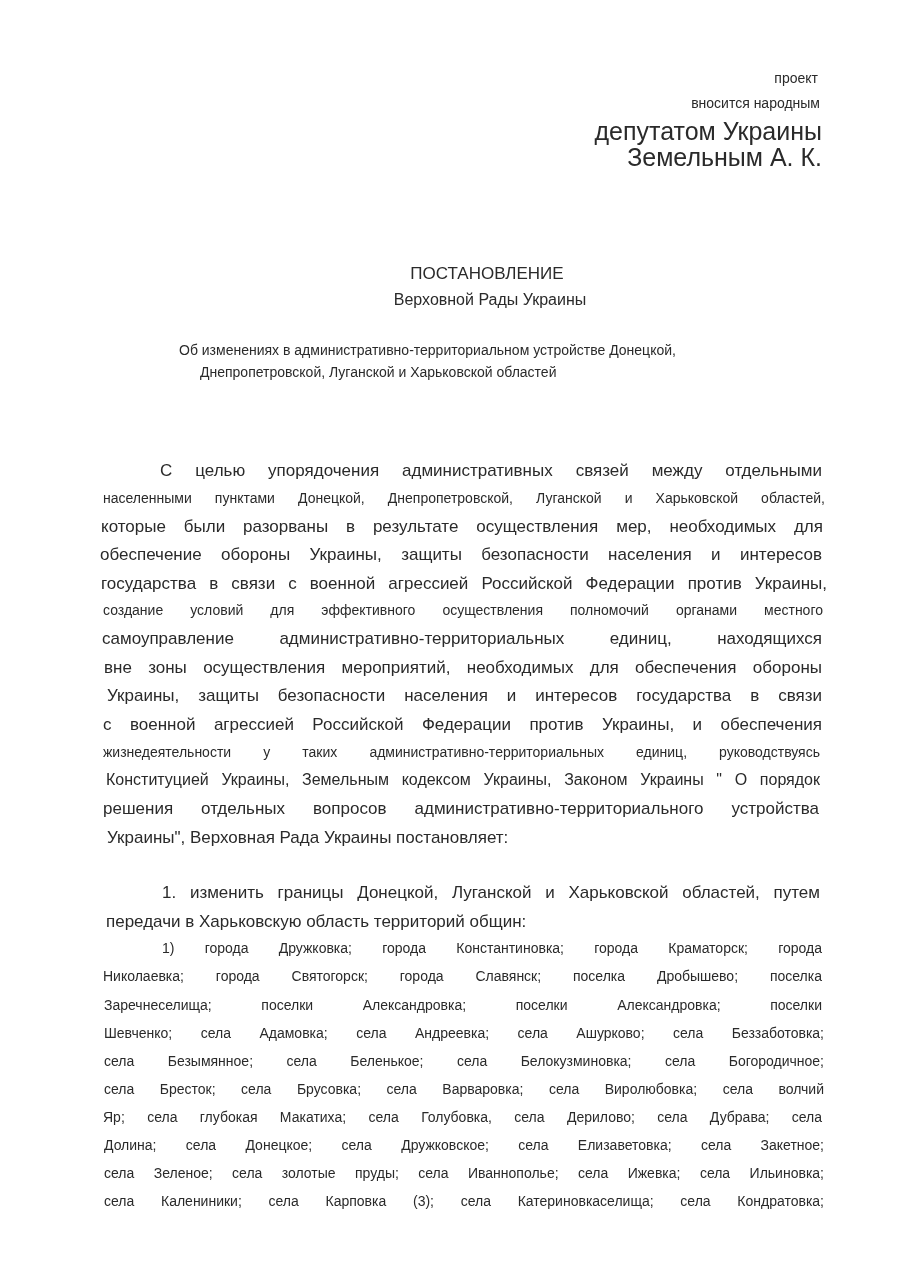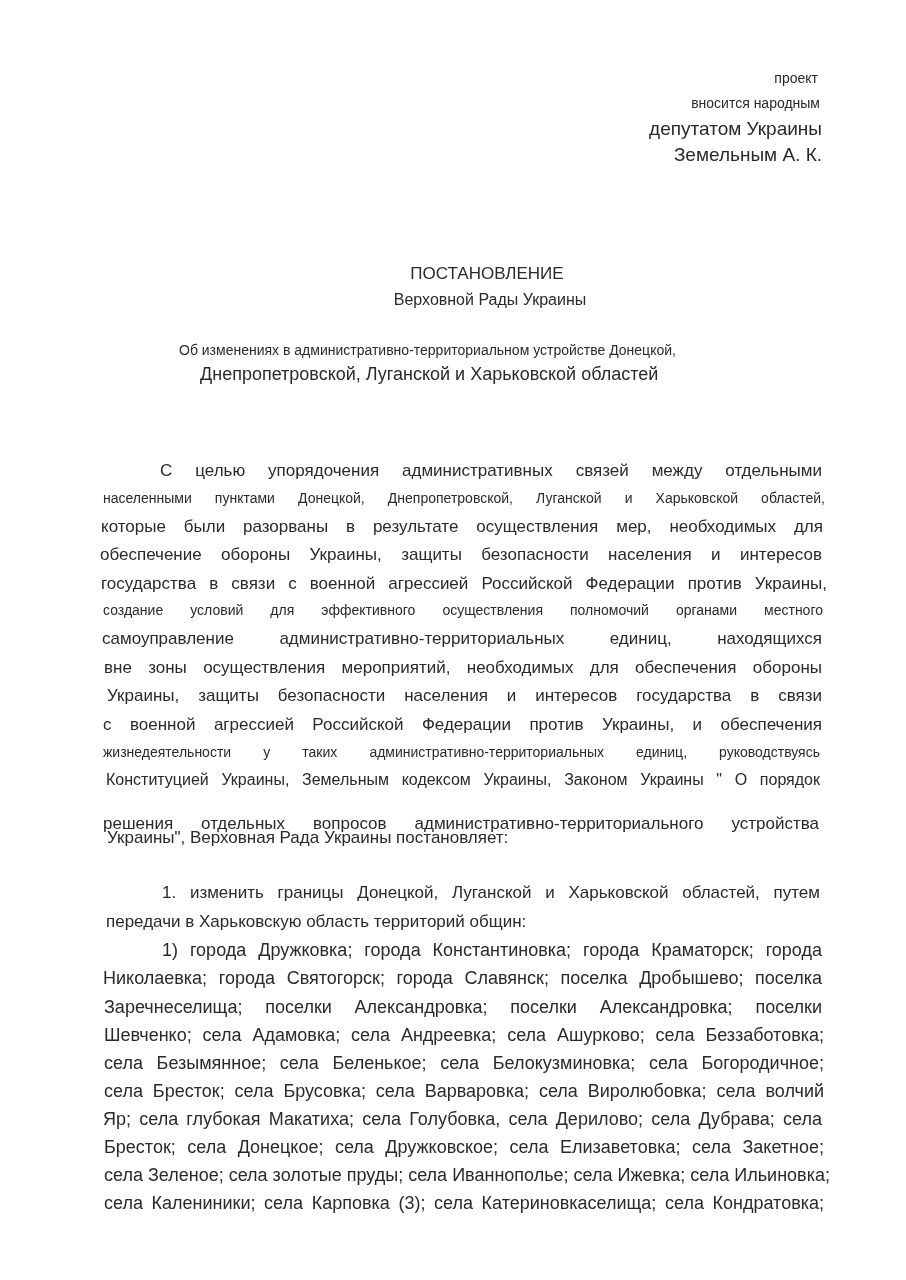--- a/index.html
+++ b/index.html
@@ -6,22 +6,22 @@
   body {
     width: 906px; height: 1280px; position: relative; overflow: hidden;
     font-family: "Liberation Sans", sans-serif; color: #2a2a2a;
   }
   .line { position: absolute; white-space: nowrap; line-height: 1; }
   .r { text-align: right; }
   .c { text-align: center; }
   .sz15 { font-size: 14px; }
   .sz16 { font-size: 16px; }
   .sz17 { font-size: 17px; }
-  .sz18 { font-size: 18px; }
-  .sz19 { font-size: 19px; }
+  .sz18 { font-size: 14px; }
+  .sz19 { font-size: 25px; }
   .just { display: block; text-align: justify; text-align-last: justify; }
 </style>
 </head>
 <body>
 
 <div>
   <div class="line r sz15" style="right:88px; top:71px;">проект</div>
   <div class="line r sz15" style="right:86px; top:96px;">вносится народным</div>
   <div class="line r sz19" style="right:84px; top:119px;">депутатом Украины</div>
   <div class="line r sz19" style="right:84px; top:145px;">Земельным А. К.</div>
@@ -67,21 +67,21 @@
     </div>
   <div class="line sz17" style="left:103px; width:719px; top:716px;">
       <span class="just">с военной агрессией Российской Федерации против Украины, и обеспечения</span>
     </div>
   <div class="line sz15" style="left:103px; width:717px; top:745px;">
       <span class="just">жизнедеятельности у таких административно-территориальных единиц, руководствуясь</span>
     </div>
   <div class="line sz16" style="left:106px; width:714px; top:772px;">
       <span class="just">Конституцией Украины, Земельным кодексом Украины, Законом Украины " О порядок</span>
     </div>
-  <div class="line sz17" style="left:103px; width:716px; top:800px;margin-top:15px;">
+  <div class="line sz17" style="left:103px; width:716px; top:800px;">
       <span class="just">решения отдельных вопросов административно-территориального устройства</span>
     </div>
   <div class="line sz17" style="left:107px; top:829px;">Украины", Верховная Рада Украины постановляет:</div>
 </div>
 
 <div>
   <div class="line sz17" style="left:162px; width:658px; top:884px;">
       <span class="just">1. изменить границы Донецкой, Луганской и Харьковской областей, путем</span>
     </div>
   <div class="line sz17" style="left:106px; top:913px;">передачи в Харьковскую область территорий общин:</div>
@@ -103,21 +103,21 @@
   <div class="line sz18" style="left:104px; width:720px; top:1054px;">
       <span class="just">села Безымянное; села Беленькое; села Белокузминовка; села Богородичное;</span>
     </div>
   <div class="line sz18" style="left:104px; width:720px; top:1082px;">
       <span class="just">села Бресток; села Брусовка; села Варваровка; села Виролюбовка; села волчий</span>
     </div>
   <div class="line sz18" style="left:103px; width:719px; top:1110px;">
       <span class="just">Яр; села глубокая Макатиха; села Голубовка, села Дерилово; села Дубрава; села</span>
     </div>
   <div class="line sz18" style="left:104px; width:720px; top:1138px;">
-      <span class="just">Бресток; села Донецкое; села Дружковское; села Елизаветовка; села Закетное;</span>
+      <span class="just">Долина; села Донецкое; села Дружковское; села Елизаветовка; села Закетное;</span>
     </div>
   <div class="line sz18" style="left:104px; width:720px; top:1166px;">
       <span class="just">села Зеленое; села золотые пруды; села Иваннополье; села Ижевка; села Ильиновка;</span>
     </div>
   <div class="line sz18" style="left:104px; width:720px; top:1194px;">
       <span class="just">села Калениники; села Карповка (3); села Катериновкаселища; села Кондратовка;</span>
     </div>
 </div>
 
 </body></html>

